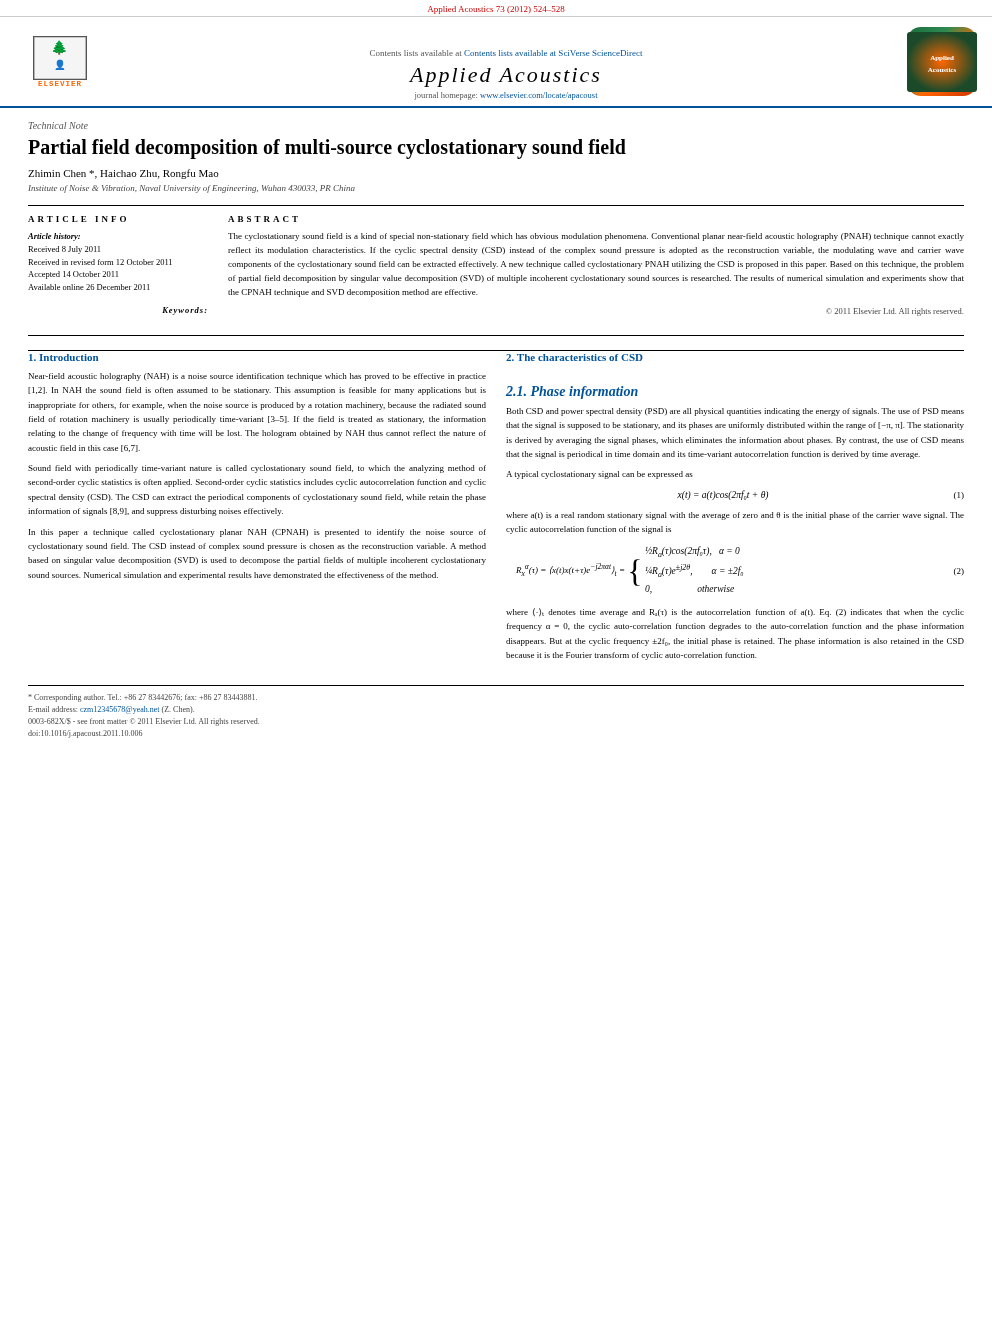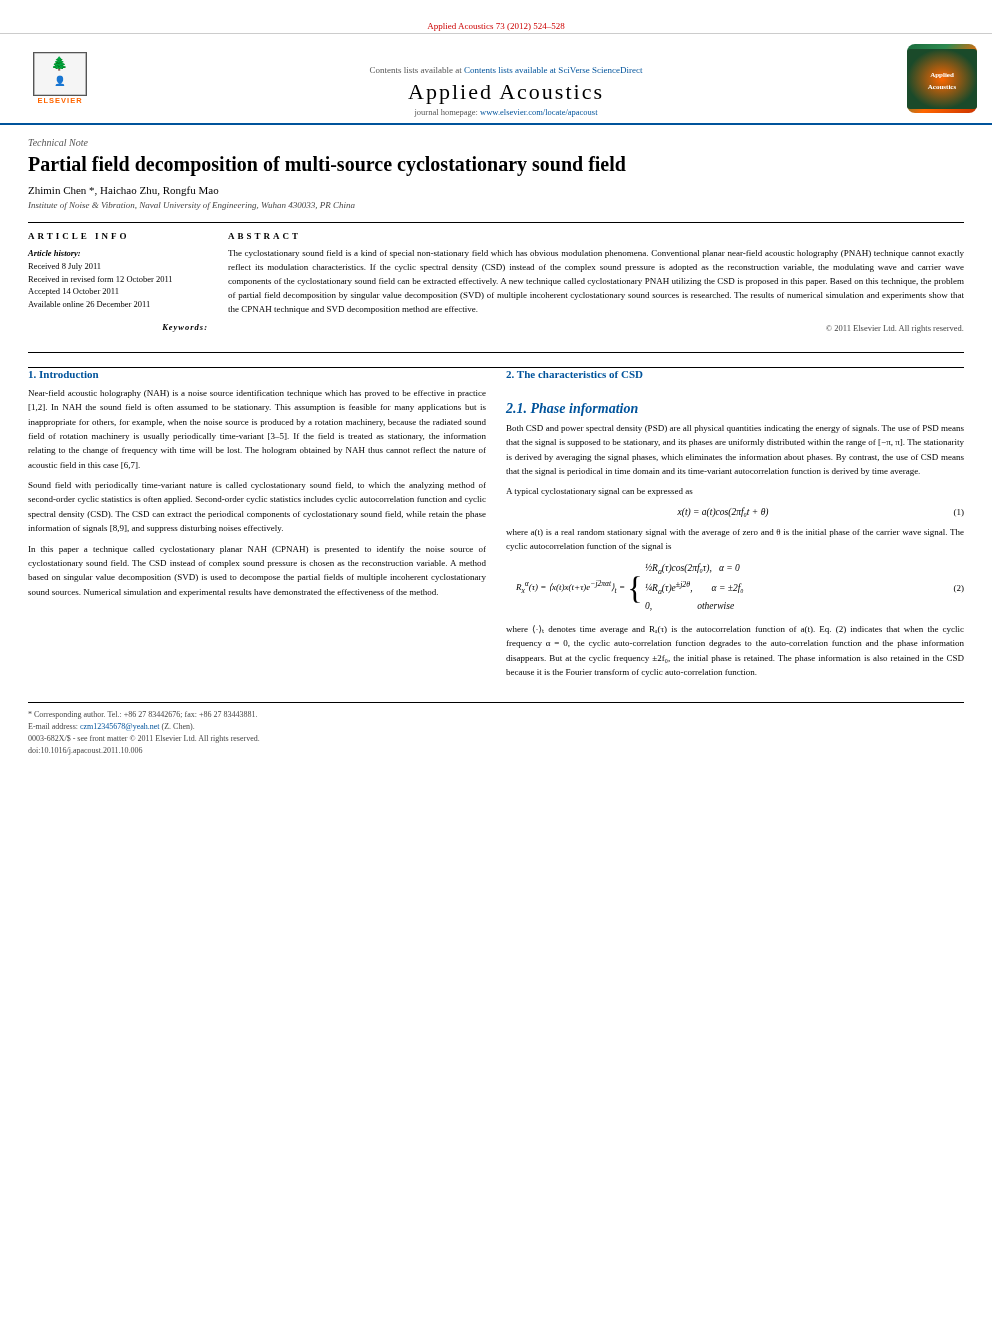--- a/index.html
+++ b/index.html
@@ -14,21 +14,21 @@
 
     .page-wrapper {
       width: 992px;
       background: #fff;
       padding: 0;
     }
 
     
     .top-bar {
       text-align: center;
-      padding: 21px 0 2px;
+      padding: 4px 0 2px;
       font-size: 9px;
       color: #c00;
       border-bottom: 1px solid #ccc;
     }
 
     
     .journal-header {
       display: flex;
       align-items: center;
       border-bottom: 2px solid #00539b;
@@ -51,40 +51,41 @@
     .journal-header-logo-right {
       width: 80px;
       display: flex;
       align-items: center;
       justify-content: center;
     }
 
     .journal-title-main {
       font-size: 22px;
       font-family: "Times New Roman", serif;
+      font-style: italic;
       color: #000;
       letter-spacing: 2px;
     }
 
     .journal-homepage {
       font-size: 8.5px;
       color: #555;
       margin-top: 2px;
     }
 
     .journal-homepage a {
       color: #00539b;
       text-decoration: none;
     }
 
     .right-logo-box {
       width: 70px;
       height: 69px;
       background: linear-gradient(135deg, #1a6b3c 0%, #2d8a50 30%, #ff6600 60%, #cc3300 100%);
-      border-radius: 8px;
+      border-radius: 14px;
       display: flex;
       align-items: center;
       justify-content: center;
     }
 
     
     .paper-content {
       padding: 12px 28px 16px 28px;
     }
 
@@ -287,21 +288,21 @@
       font-size: 6px;
       color: #444;
       overflow: hidden;
       position: relative;
     }
 
     .elsevier-brand {
       font-size: 7.5px;
       font-weight: bold;
       color: #f60;
-      font-family: Liberation Sans, sans-serif;
+      font-family: Liberation Mono, monospace;
       letter-spacing: 1px;
       margin-top: 0;
       text-align: right;
     }
   </style>
 </head>
 <body>
 
 <div class="page-wrapper">
 

